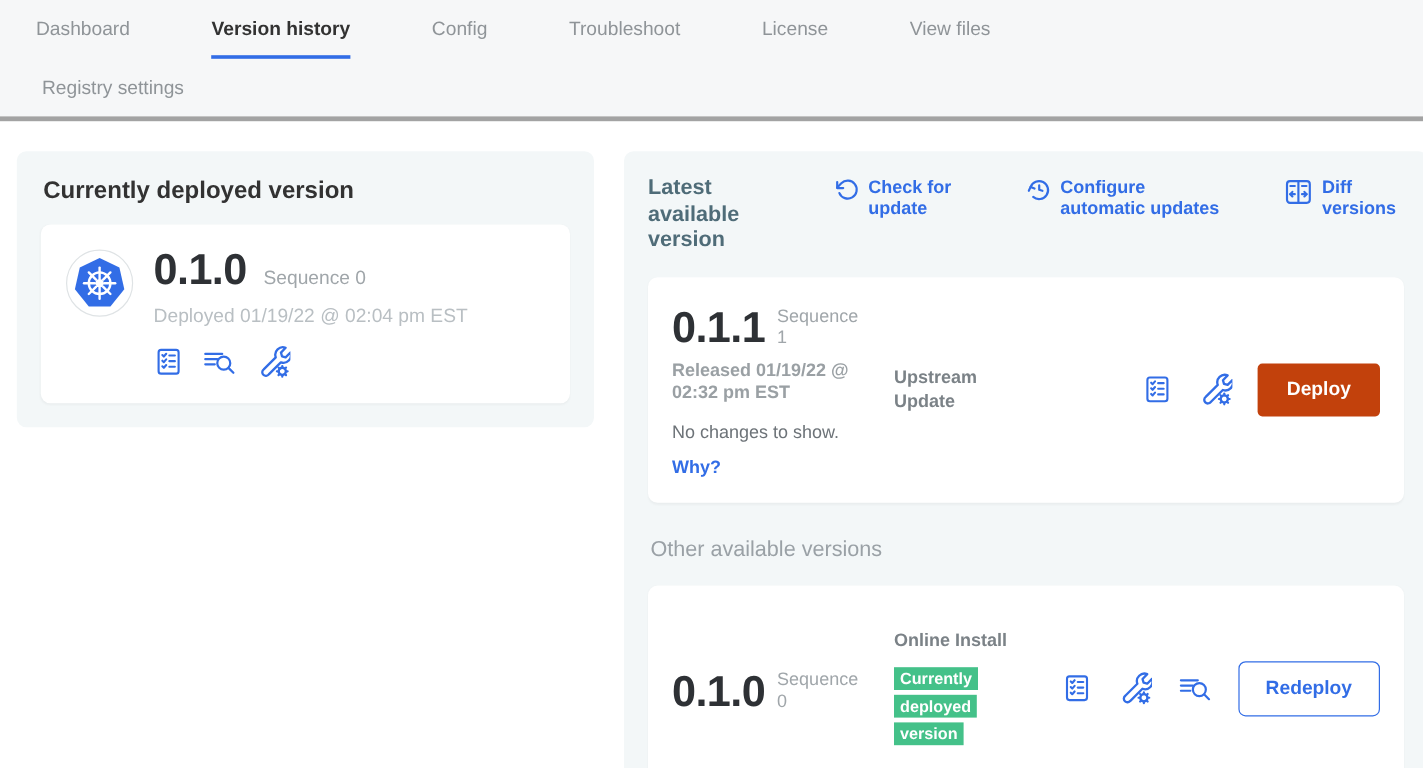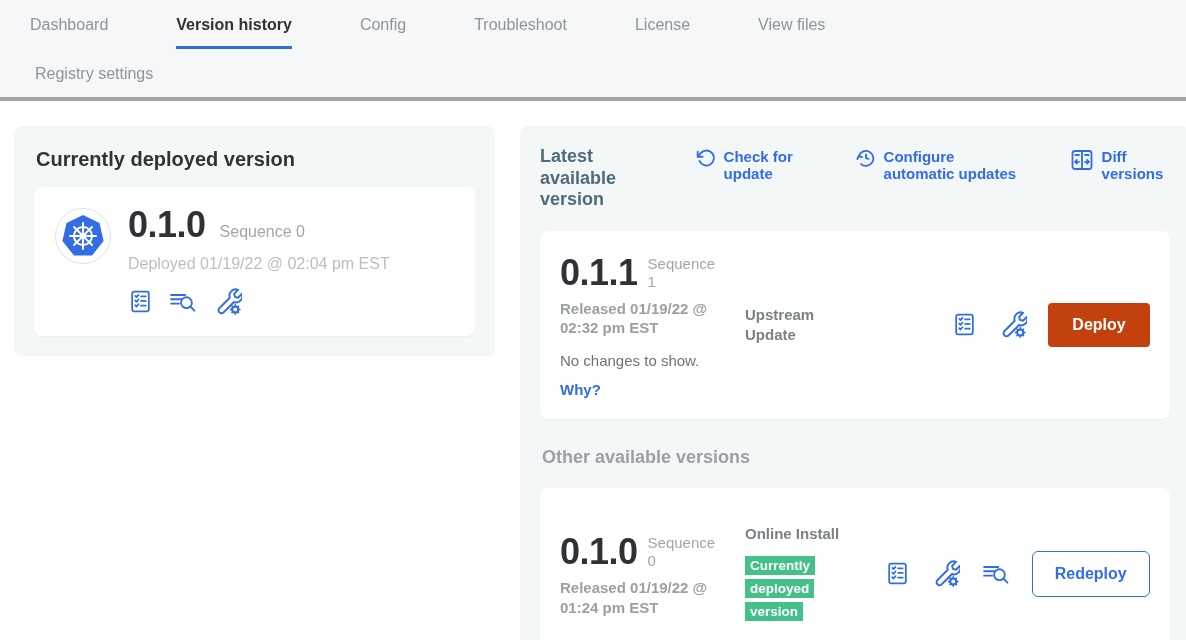--- a/index.html
+++ b/index.html
@@ -56,21 +56,21 @@
   .vc-right { margin-left:auto; display:flex; align-items:center; gap:21px; }
   .badge-wrap { margin-top:12px; width:78px; }
   .badge { background:#44c189; color:#fff; font-size:13.5px; font-weight:700; line-height:1.7;
            padding:2px 5px; -webkit-box-decoration-break:clone; box-decoration-break:clone; }
   .btn-primary { background:#c2410c; color:#fff; border:none; border-radius:4px;
                  padding:13px 24px; font-size:16px; font-weight:700; cursor:pointer;
                  font-family:"Liberation Sans", sans-serif; }
   .btn-outline { background:#fff; color:#326de6; border:1px solid #326de6; border-radius:6px;
                  padding:13px 22px; font-size:16px; font-weight:700; cursor:pointer;
                  font-family:"Liberation Sans", sans-serif; }
-  .other-title { font-size:18px; color:#9aa1a6; margin:28px 0 0 2px; font-weight:700; }
+  .other-title { font-size:18px; color:#9aa1a6; margin:28px 0 0 2px; font-weight:400; }
 </style>
 </head>
 <body>
 
 <div class="topnav">
   <div class="tabs-row">
     <span class="tab">Dashboard</span>
     <span class="tab active">Version history</span>
     <span class="tab">Config</span>
     <span class="tab">Troubleshoot</span>
@@ -238,21 +238,20 @@
     </div>
 
     <div class="other-title">Other available versions</div>
 
     <div class="white-card version-card">
       <div class="vc-left">
         <div class="ver-row">
           <span class="ver-num">0.1.0</span>
           <span class="seq2">Sequence 0</span>
         </div>
-        <div class="released">Released 01/19/22 @ 01:24 pm EST</div>
       </div>
       <div class="vc-mid">
         <div>Online Install</div>
         <div class="badge-wrap">
           <span class="badge">Currently deployed version</span>
         </div>
       </div>
       <div class="vc-right">
         <span class="icon-btn">
           <svg width="25" height="27" viewBox="0 0 24 24" fill="none" stroke="#326de6" stroke-width="1.7" stroke-linecap="round" stroke-linejoin="round">

